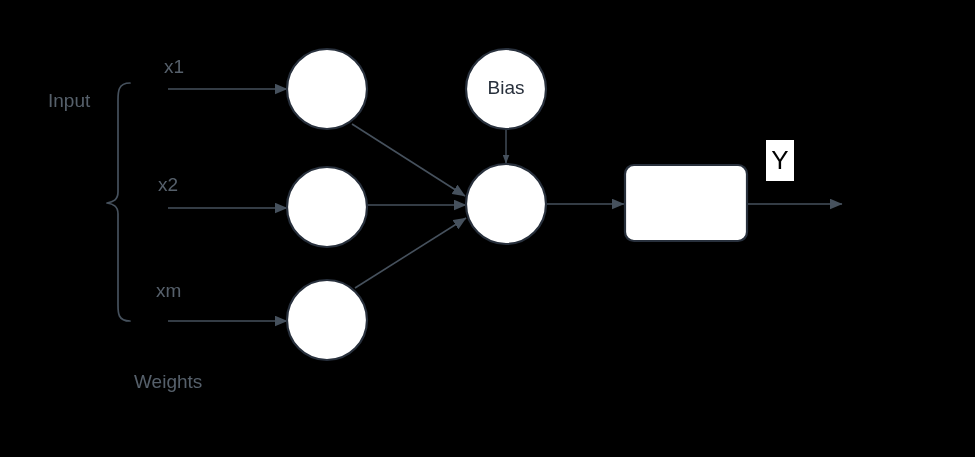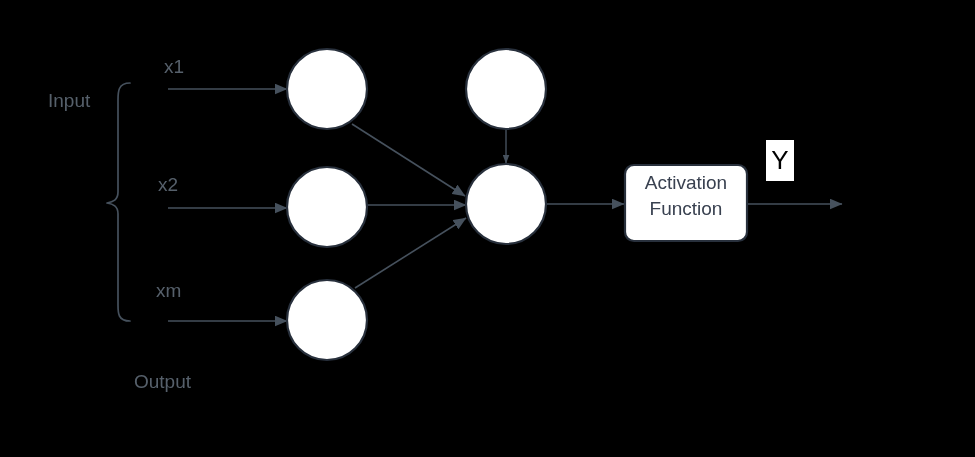--- a/index.html
+++ b/index.html
@@ -140,29 +140,28 @@
 
     <line x1="547" y1="204" x2="624" y2="204" stroke="#46515d" stroke-width="1.4" marker-end="url(#arrowhead-big)"></line>
 
     <rect x="625" y="165" width="122" height="76" rx="9" ry="9" fill="#ffffff" stroke="#28303c" stroke-width="2.2"></rect>
 
     <line x1="748" y1="204" x2="842" y2="204" stroke="#46515d" stroke-width="1.4" marker-end="url(#arrowhead-big)"></line>
   </svg>
 
   <div class="txt label-grey label-input">Input</div>
 
-  <div class="txt label-grey label-weights">Output</div>
+  <div class="txt label-grey label-weights">Weights</div>
 
   <div class="txt label-grey label-x1">x1</div>
 
   <div class="txt label-grey label-x2">x2</div>
 
   <div class="txt label-grey label-xm">xm</div>
 
+  <div class="node-text node-text-bias">Bias</div>
 
 
-  <div class="box-text-activation">Activation
-Function</div>
 
   <div class="chip chip-y">Y</div>
 
 
 </div>
 
 </body></html>

